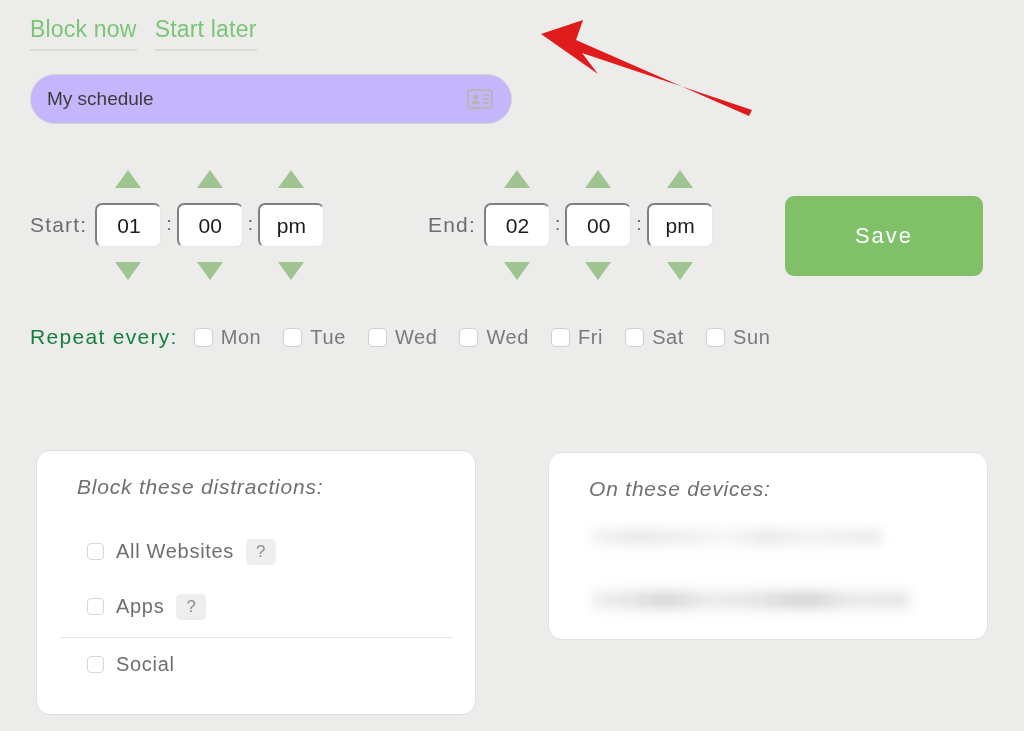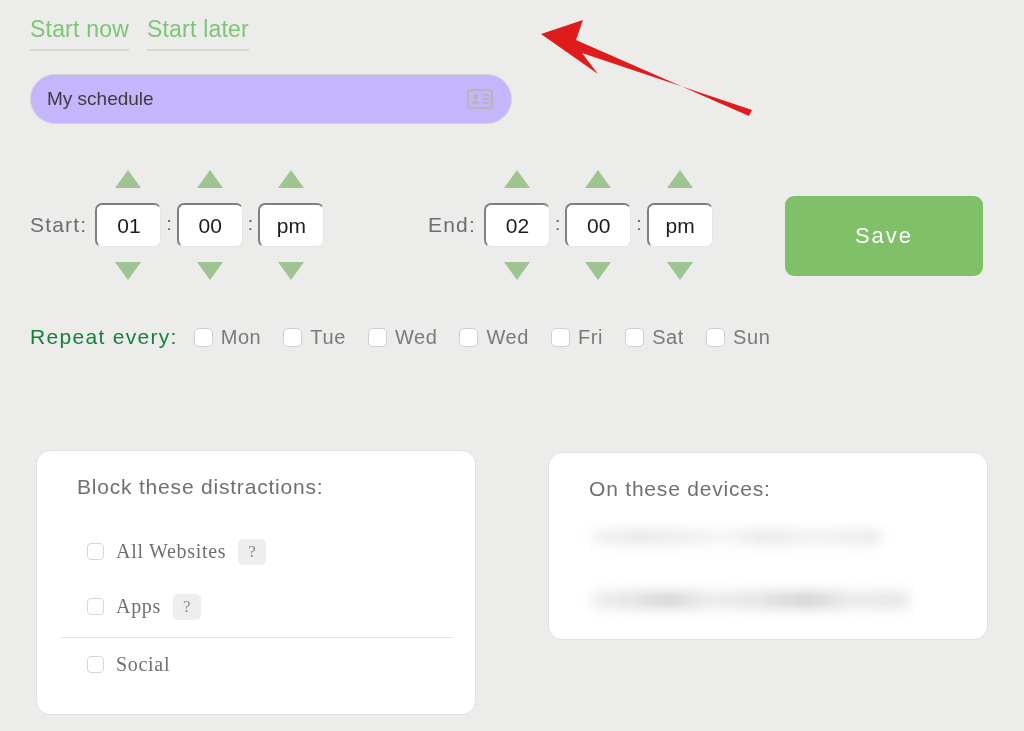--- a/index.html
+++ b/index.html
@@ -221,28 +221,28 @@
     width: 440px;
     height: 188px;
   }
   .card-title {
     position: absolute;
     left: 40px;
     top: 24px;
     font-size: 21px;
     color: #707070;
     letter-spacing: 0.8px;
+    font-style: italic;
   }
   .block-item {
     position: absolute;
     left: 50px;
     display: flex;
     align-items: center;
     cursor: pointer;
-    font-family: Liberation Serif, serif;
   }
   .block-label {
     font-size: 20px;
     color: #6f6f6f;
     letter-spacing: 0.7px;
     margin-left: 12px;
   }
   .help-badge {
     margin-left: 12px;
     background: #eeeeee;
@@ -287,21 +287,21 @@
     top: 12px;
     width: 230px;
     height: 115px;
     pointer-events: none;
   }
 </style>
 </head>
 <body>
 
 <div id="tabs">
-  <div class="tab">Start now</div>
+  <div class="tab">Block now</div>
   <div class="tab">Start later</div>
 </div>
 
 <div id="schedule-name-wrap">
   <input id="schedule-name-input" type="text" value="My schedule" style="">
   <span id="contact-card-icon">
     <svg width="26" height="20" viewBox="0 0 26 20" aria-hidden="true">
       <rect x="1" y="1" width="24" height="18" rx="3" ry="3" fill="none" stroke="#b6b6b6" stroke-width="2"></rect>
       <circle cx="8.5" cy="8" r="2.6" fill="#b6b6b6"></circle>
       <path d="M4.4 15.2c0-2.3 1.9-3.6 4.1-3.6s4.1 1.3 4.1 3.6z" fill="#b6b6b6"></path>

